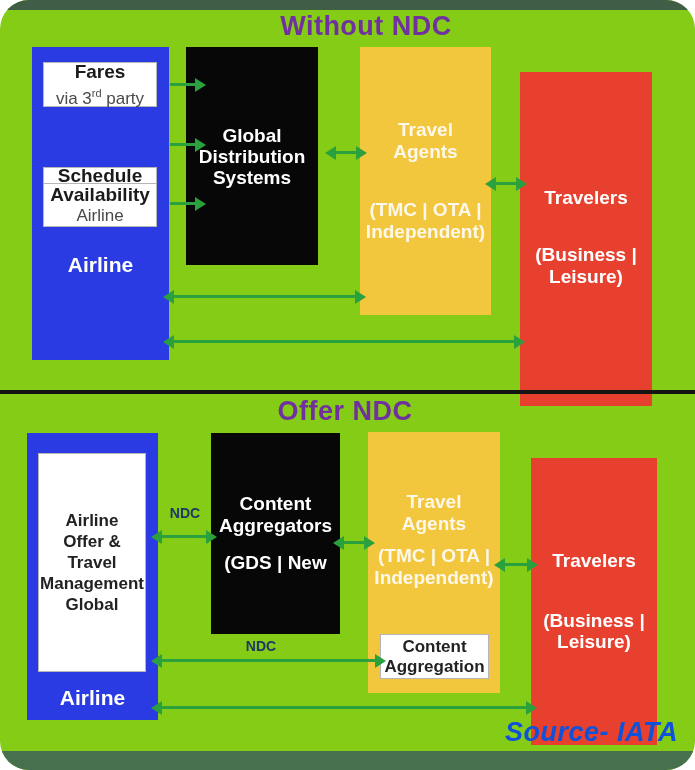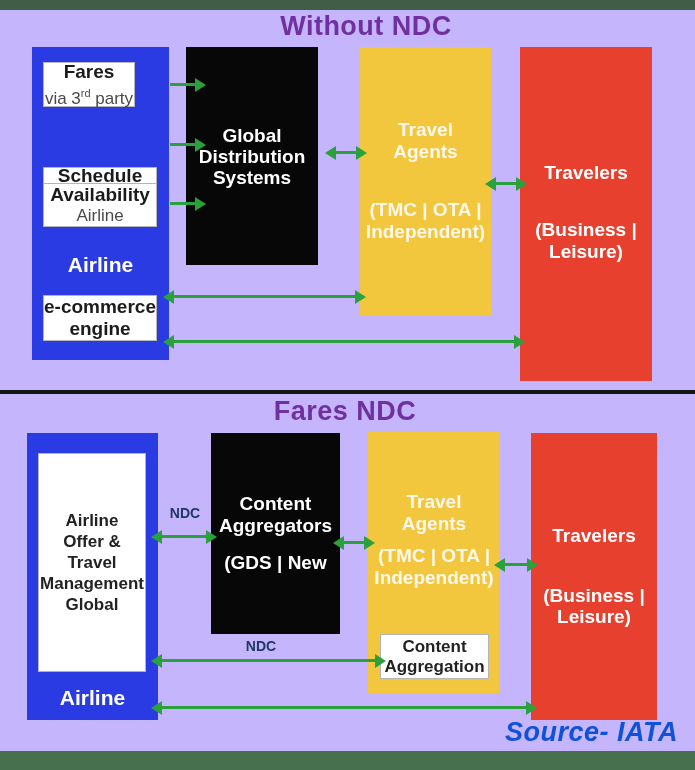--- a/index.html
+++ b/index.html
@@ -1,34 +1,34 @@
 <!DOCTYPE html>
 <html style="--blue: #2a3be4; --box-black: #070707; --yellow: #f2c73e; --red: #e8402f; --arrow-green: #2ba13d; --title-purple: #7030a0; --ndc-navy: #1f3864; --source-blue: #0f52d9; --bar-top: #3f5d47; --bar-bottom: #47704f; --divider: #141414; --text-dark: #1b1b1b; --text-gray: #4a4a4a; --wbox-border: #b5b5b5; --yellow-text: #fdf8ea;"><head>
 <meta charset="utf-8">
 <style>
   html,body{margin:0;padding:0;background:#fff;}
   .stage{
-    position:relative;width:695px;height:770px;background:#c4b5fd;
-    font-family:"Liberation Sans",sans-serif;overflow:hidden;
+    position:relative;width:695px;height:770px;background:#84cc16;
+    font-family:"Liberation Sans",sans-serif;overflow:hidden;border-radius:29px;
   }
   .bar{position:absolute;left:0;width:695px;}
   .bar-top{top:0;height:10px;background:var(--bar-top,#3f5d47);}
   .bar-bottom{top:751px;height:19px;background:var(--bar-bottom,#47704f);}
   .divider{position:absolute;left:0;top:390px;width:695px;height:4px;background:var(--divider,#141414);}
   .title{
     position:absolute;text-align:center;font-size:27px;font-weight:600;
     color:var(--title-purple,#7030a0);letter-spacing:.5px;
   }
   .title-without{left:38px;width:656px;top:11px;}
   .title-with{left:17px;width:656px;top:396px;}
   .bigbox{position:absolute;box-sizing:border-box;}
   .blue{background:var(--blue,#2a3be4);}
   .blackbox{background:var(--box-black,#070707);}
   .yellow{background:var(--yellow,#f2c73e);}
-  .redbox{background:var(--red,#e8402f);}
+  .redbox{background:var(--red,#e8402f);margin-top:25px;}
   .wbox{
     position:absolute;background:#fff;border:1px solid var(--wbox-border,#b5b5b5);
     display:flex;flex-direction:column;align-items:center;justify-content:center;
     text-align:center;box-sizing:border-box;
   }
   .wbox .hd{font-size:19px;font-weight:bold;color:var(--text-dark,#1b1b1b);line-height:22px;}
   .wbox .sub{font-size:17px;color:var(--text-gray,#4a4a4a);line-height:20px;}
   .wbox .sub sup{font-size:11px;}
   .white-label{
     position:absolute;left:0;width:100%;text-align:center;
@@ -66,37 +66,33 @@
 </head>
 <body>
 
 <div class="stage">
 
   <div class="bar bar-top"></div>
 
   <div class="title title-without">Without NDC</div>
 
   <div class="bigbox blue" style="left:32px;top:47px;width:137px;height:313px;">
-    <div class="wbox" style="left:11px;top:15px;width:92px;height:45px;text-align:right;">
+    <div class="wbox" style="left:11px;top:15px;width:114px;height:45px;text-align:right;">
       <div class="hd">Fares</div>
       <div class="sub"><span>via 3</span><sup>rd</sup><span> party</span></div>
     </div>
     <div class="wbox" style="left:11px;top:76px;width:114px;height:44px;margin-top:44px;">
       <div class="hd">Schedule</div>
       <div class="sub"><span>via 3</span><sup>rd</sup><span> party</span></div>
     </div>
     <div class="wbox" style="left:11px;top:136px;width:114px;height:44px;">
       <div class="hd">Availability</div>
       <div class="sub">Airline</div>
     </div>
     <div class="white-label" style="top:206px;">Airline</div>
-    <div class="wbox" style="left:11px;top:248px;width:114px;height:46px;">
-      <div class="hd">e-commerce</div>
-      <div class="hd">engine</div>
-    </div>
   </div>
 
   <div class="bigbox blackbox gds-flex" style="left:186px;top:47px;width:132px;height:218px;">
     <div>Global</div>
     <div>Distribution</div>
     <div>Systems</div>
   </div>
 
   <div class="bigbox yellow flexcol" style="left:360px;top:47px;width:131px;height:268px;gap:36px;">
     <div class="cream" style="font-weight:bold;font-size:19px;line-height:22px;">
@@ -120,21 +116,21 @@
   <div class="arr head-r" style="left:170px;top:83px;width:26px;"></div>
   <div class="arr head-r" style="left:170px;top:143px;width:26px;"></div>
   <div class="arr head-r" style="left:170px;top:202px;width:26px;"></div>
   <div class="arr head-l head-r" style="left:335px;top:151px;width:22px;"></div>
   <div class="arr head-l head-r" style="left:495px;top:182px;width:22px;"></div>
   <div class="arr head-l head-r" style="left:173px;top:295px;width:183px;"></div>
   <div class="arr head-l head-r" style="left:173px;top:340px;width:342px;"></div>
 
   <div class="divider"></div>
 
-  <div class="title title-with">Fares NDC</div>
+  <div class="title title-with">Offer NDC</div>
 
   <div class="bigbox blue" style="left:27px;top:433px;width:131px;height:287px;">
     <div class="wbox" style="left:11px;top:20px;width:108px;height:219px;">
       <div class="innerlines">
         <div>Airline</div>
         <div>Offer &amp;</div>
         <div>Travel</div>
         <div>Management</div>
         <div>Global</div>
       </div>

